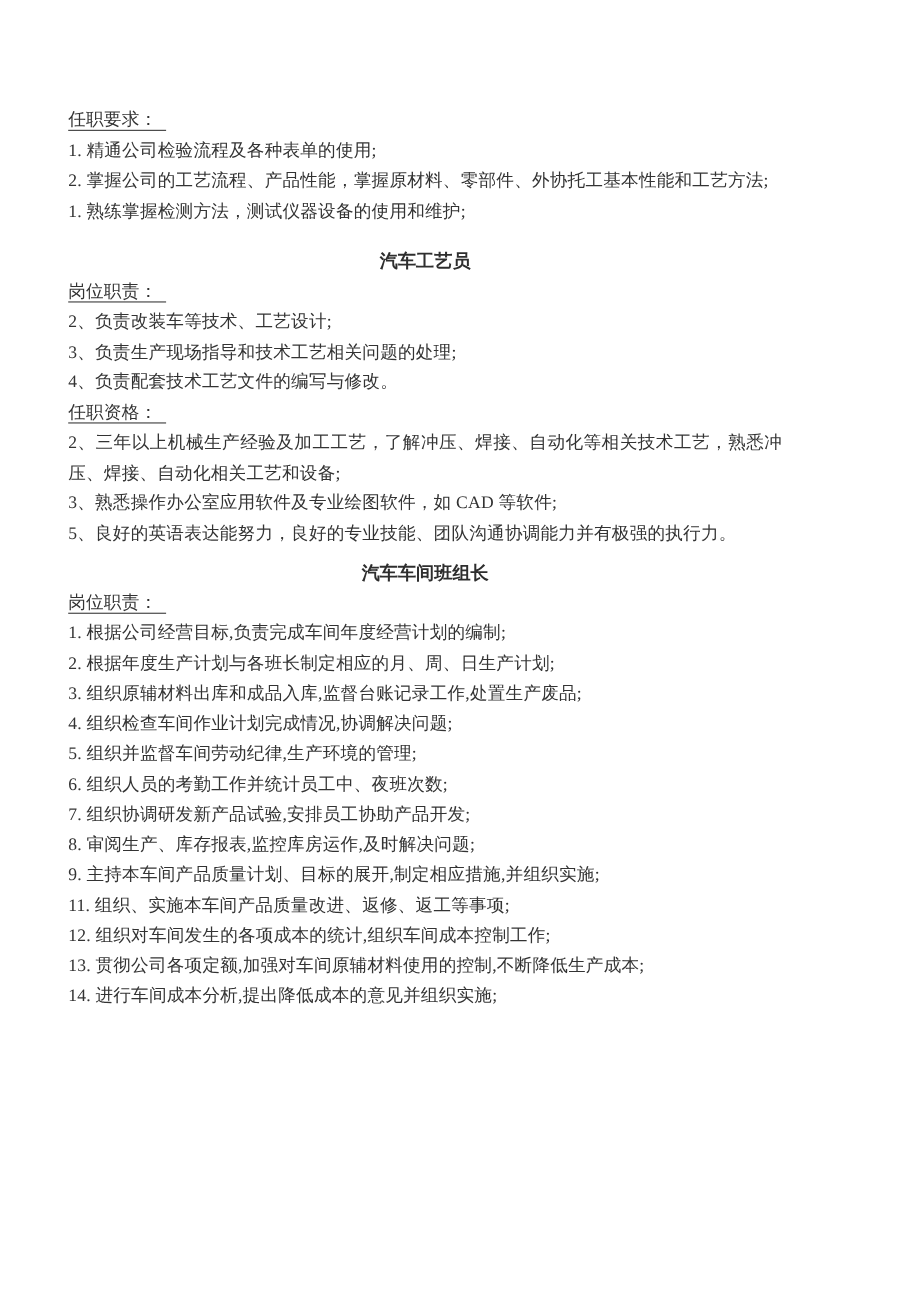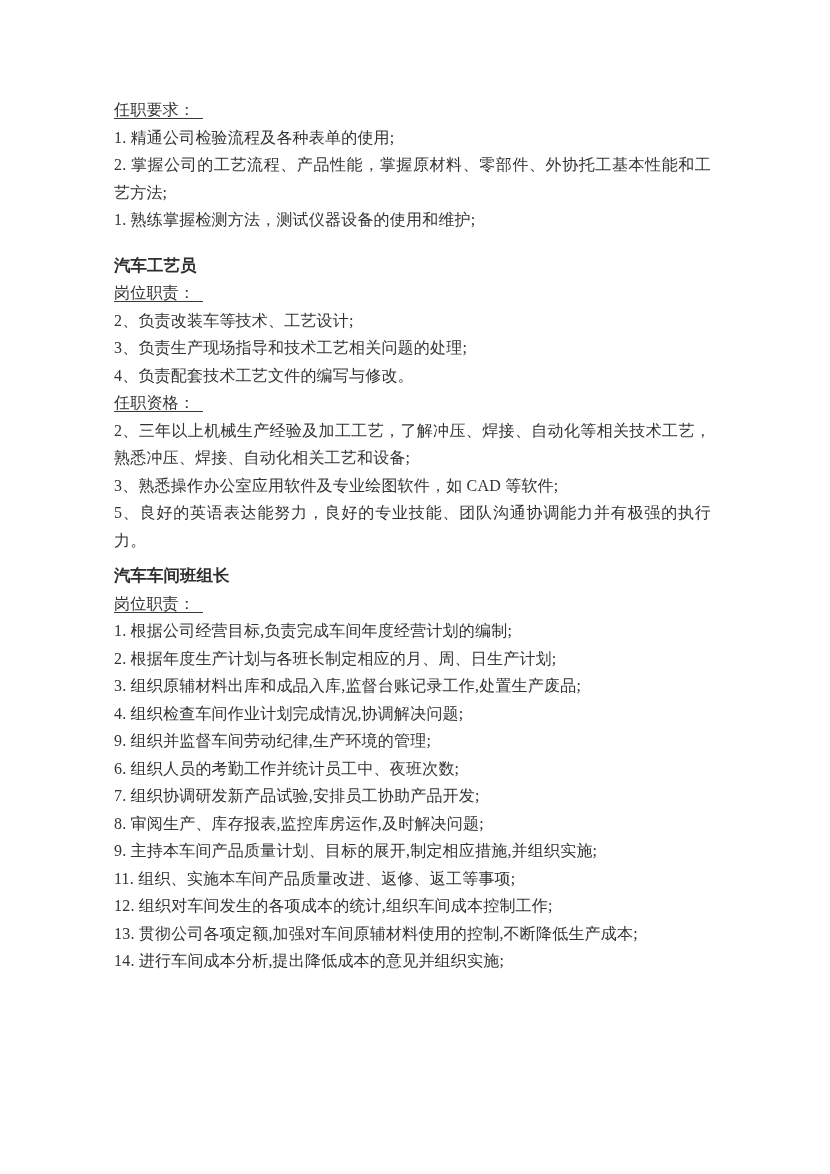--- a/index.html
+++ b/index.html
@@ -11,21 +11,21 @@
     width: 830px;
     height: 1174px;
     font-family: "Liberation Serif", "DejaVu Serif", serif;
     color: #333333;
     overflow: hidden;
   }
   .page {
     box-sizing: border-box;
     width: 830px;
     height: 1174px;
-    padding: 96px 119px 0 114px;
+    padding: 96px 119px 0 62px;
   }
   .page p {
     margin: 0;
     font-size: 16px;
     line-height: 27.5px;
     text-align: justify;
     letter-spacing: 0.2px;
   }
   .page p.hd {
     text-align: left;
@@ -33,21 +33,21 @@
   .u {
     border-bottom: 1px solid #3a3a3a;
     padding-right: 0.5em;
   }
   .job-title {
     margin: 0;
     font-size: 16.5px;
     line-height: 27.5px;
     font-weight: bold;
     color: #2e2e2e;
-    text-align: left;
+    text-align: center;
     font-family: Liberation Serif, serif;
   }
   .job-b { margin-top: 18px; }
   .job-c { margin-top: 8px; }
 </style>
 </head>
 <body>
 
 <div class="page">
 
@@ -70,21 +70,21 @@
     <p>5、良好的英语表达能努力，良好的专业技能、团队沟通协调能力并有极强的执行力。</p>
   </section>
 
   <section class="job-c">
     <h2 class="job-title">汽车车间班组长</h2>
     <p class="hd"><span class="u">岗位职责：</span></p>
     <p>1. 根据公司经营目标,负责完成车间年度经营计划的编制;</p>
     <p>2. 根据年度生产计划与各班长制定相应的月、周、日生产计划;</p>
     <p>3. 组织原辅材料出库和成品入库,监督台账记录工作,处置生产废品;</p>
     <p>4. 组织检查车间作业计划完成情况,协调解决问题;</p>
-    <p>9. 组织并监督车间劳动纪律,生产环境的管理;</p>
+    <p>5. 组织并监督车间劳动纪律,生产环境的管理;</p>
     <p>6. 组织人员的考勤工作并统计员工中、夜班次数;</p>
     <p>7. 组织协调研发新产品试验,安排员工协助产品开发;</p>
     <p>8. 审阅生产、库存报表,监控库房运作,及时解决问题;</p>
     <p>9. 主持本车间产品质量计划、目标的展开,制定相应措施,并组织实施;</p>
     <p>11. 组织、实施本车间产品质量改进、返修、返工等事项;</p>
     <p>12. 组织对车间发生的各项成本的统计,组织车间成本控制工作;</p>
     <p>13. 贯彻公司各项定额,加强对车间原辅材料使用的控制,不断降低生产成本;</p>
     <p>14. 进行车间成本分析,提出降低成本的意见并组织实施;</p>
   </section>
 

